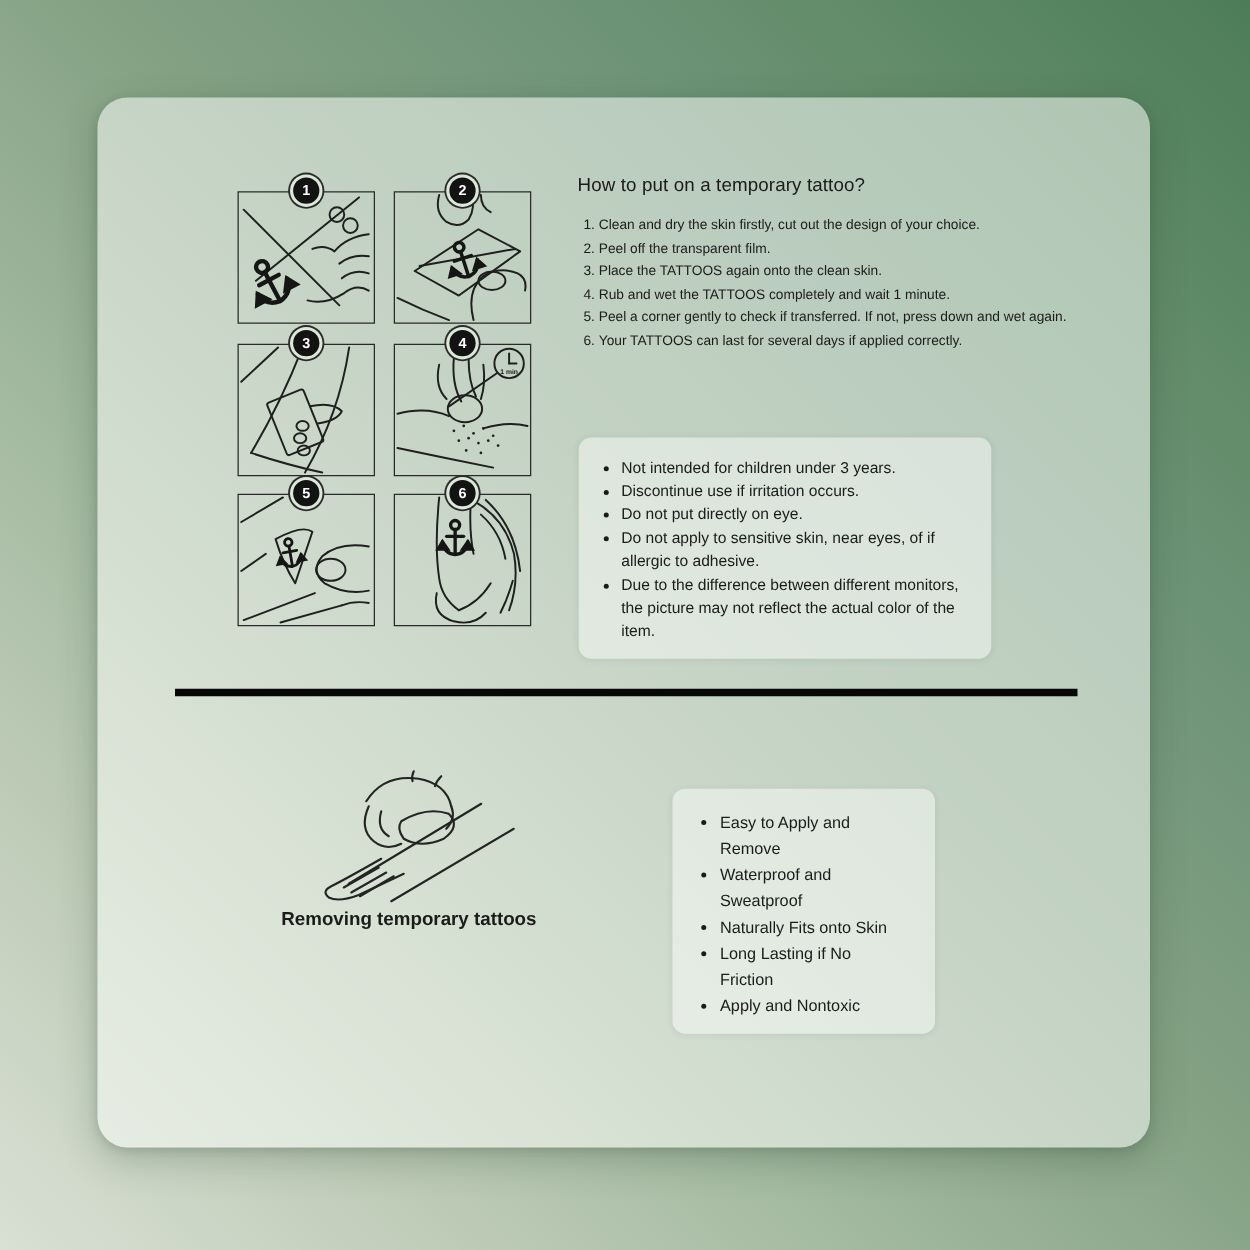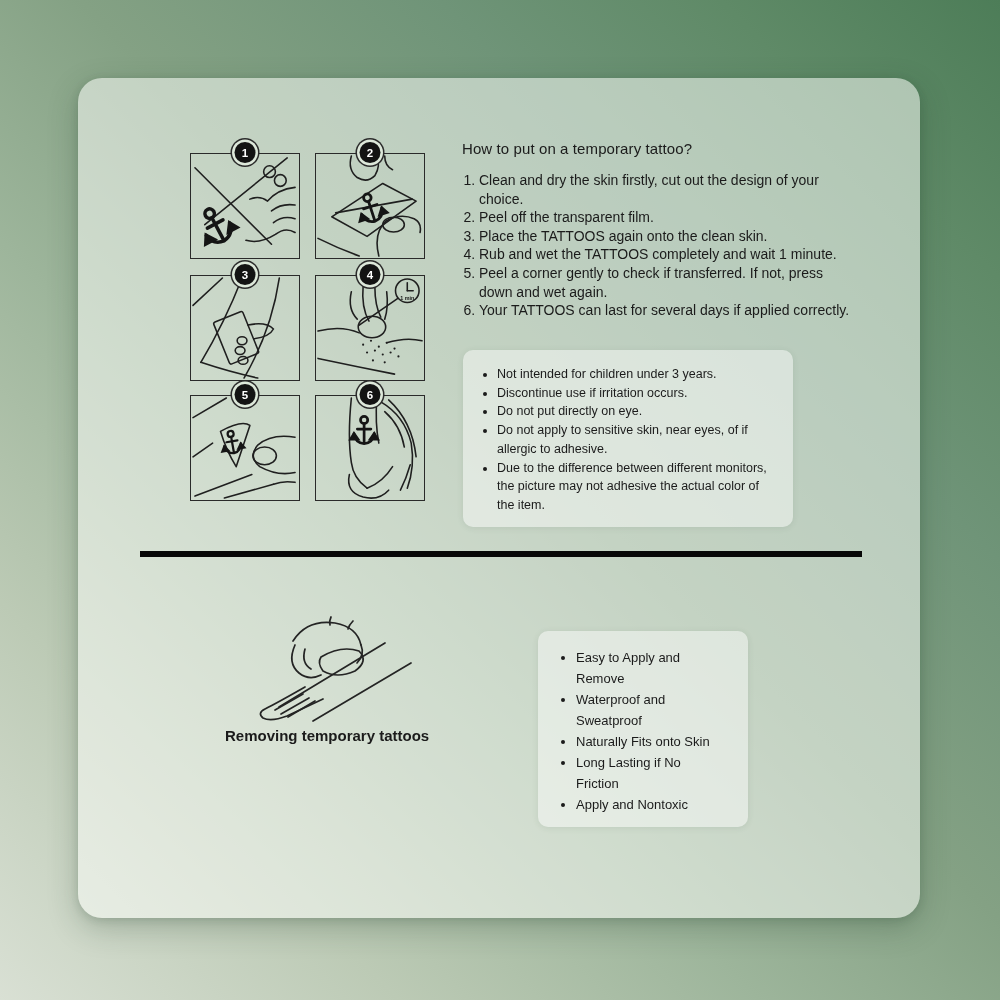--- a/index.html
+++ b/index.html
@@ -48,21 +48,21 @@
   }
   
   #anchor-defs g * { stroke:#151515; }
   
   .howto-title {
     position:absolute; left:384px; top:62px;
     font-size:15px; font-weight:normal; letter-spacing:0.1px;
   }
   .howto-steps {
     position:absolute; left:384px; top:93px; width:398px;
-    font-size:14px; line-height:18.6px;
+    font-size:11px; line-height:18.6px;
     list-style:decimal outside; padding-left:17px;
   }
   .warning-box {
     position:absolute; left:385px; top:272px; width:330px; min-height:177px;
     background:rgba(255,255,255,0.45); border-radius:10px;
     box-shadow:0 1px 6px rgba(50,80,60,0.10);
     padding:15px 16px 12px 12px;
   }
   .warning-list {
     list-style:disc outside; padding-left:22px;
@@ -234,21 +234,21 @@
       <li>Peel a corner gently to check if transferred. If not, press down and wet again.</li>
       <li>Your TATTOOS can last for several days if applied correctly.</li>
     </ol>
 
     <div class="warning-box">
       <ul class="warning-list">
         <li>Not intended for children under 3 years.</li>
         <li>Discontinue use if irritation occurs.</li>
         <li>Do not put directly on eye.</li>
         <li>Do not apply to sensitive skin, near eyes, of if allergic to adhesive.</li>
-        <li>Due to the difference between different monitors, the picture may not adhesive the actual color of the item.</li>
+        <li>Due to the difference between different monitors, the picture may not reflect the actual color of the item.</li>
       </ul>
     </div>
 
     <div class="divider"></div>
 
     <svg class="remove-illustration" viewBox="0 0 180 110">
       <path d="M44 92 L150 28"></path>
       <path d="M78 106 L176 48"></path>
       <path d="M70 72 Q42 88 30 94 Q22 98 28 103 Q36 107 52 101 L88 84"></path>
       <line x1="40" y1="95" x2="68" y2="79"></line>

